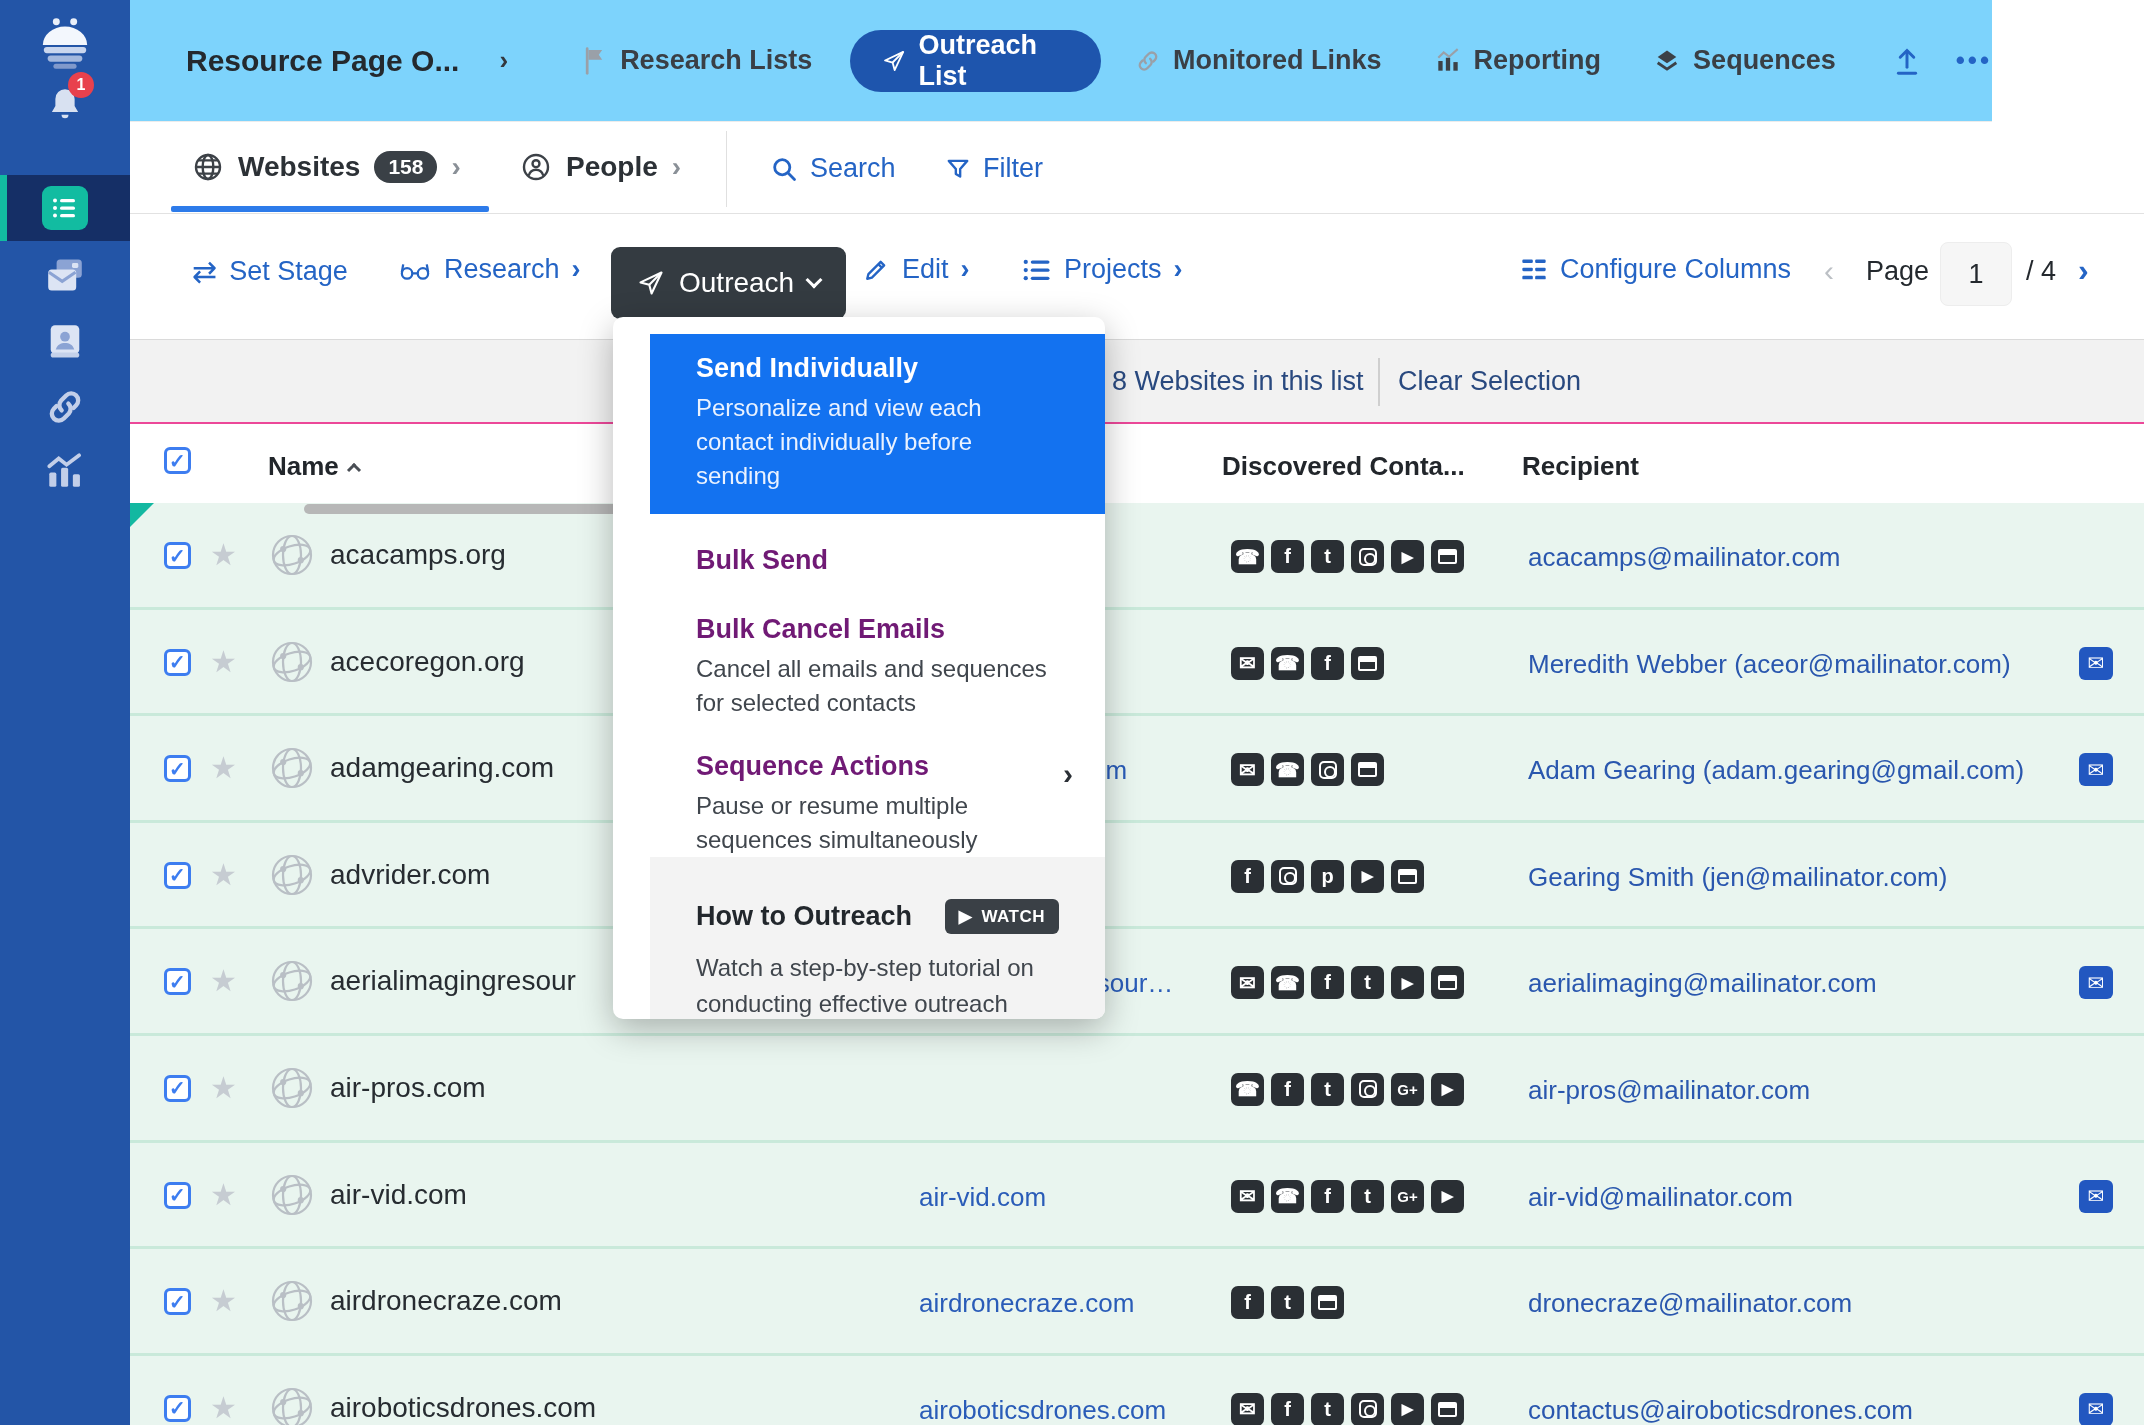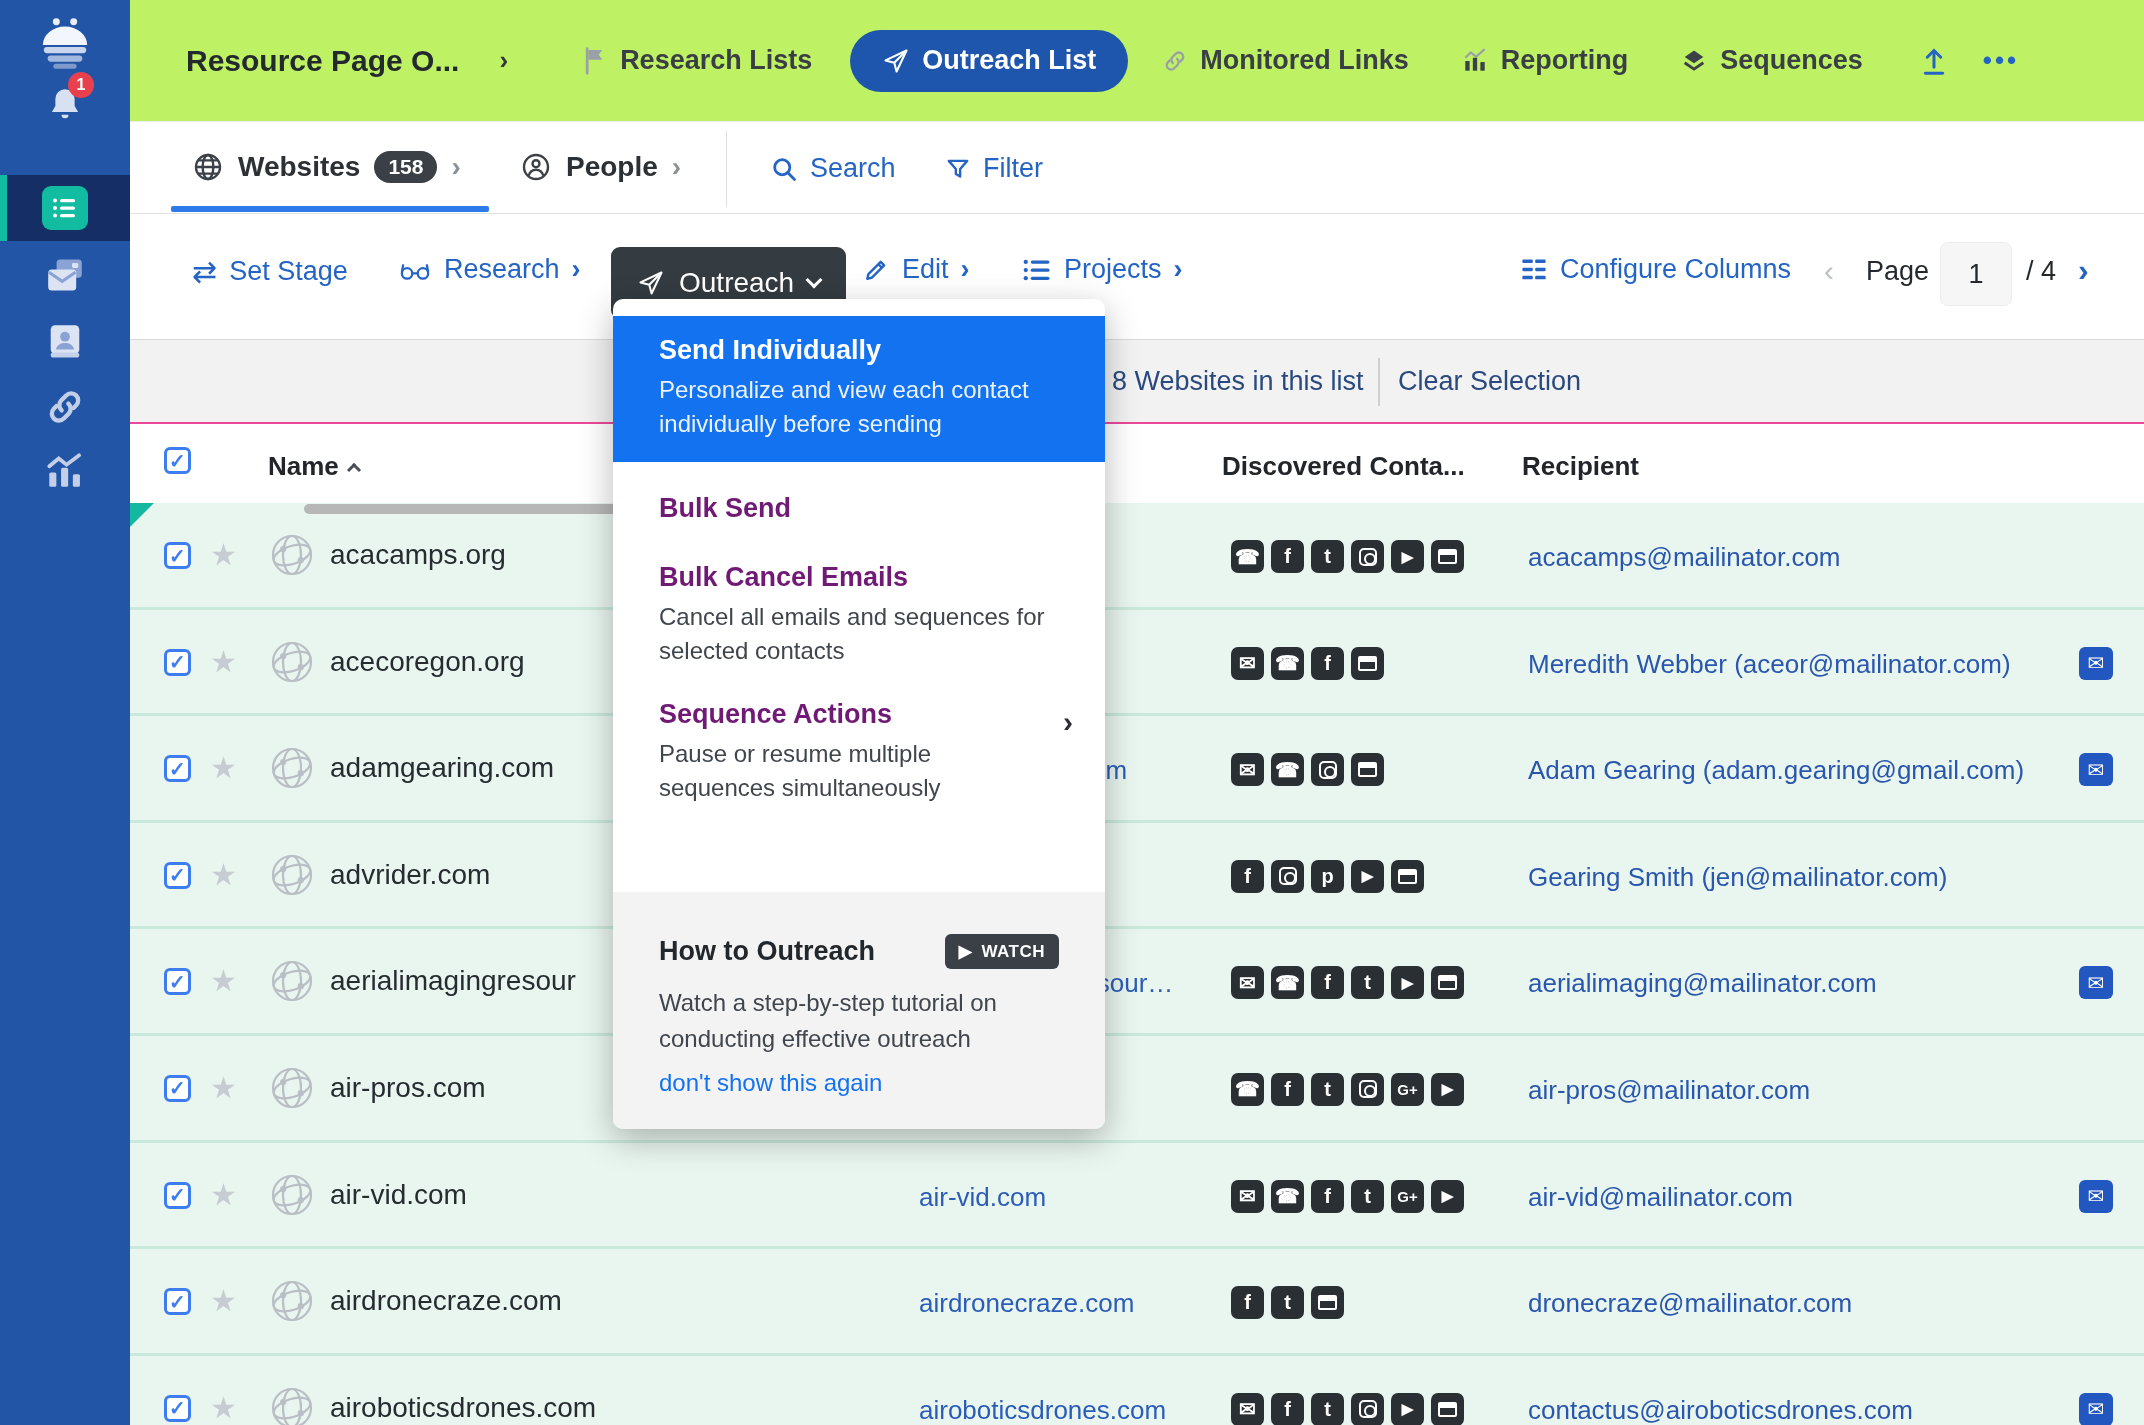--- a/index.html
+++ b/index.html
@@ -11,21 +11,21 @@
   
   .sidebar{ position:absolute; left:0; top:0; width:130px; height:1425px; background:#2355a7; z-index:60;}
   .sb-item{ position:absolute; left:0; width:130px; display:flex; align-items:center; justify-content:center; }
   .sb-badge{ position:absolute; left:68px; top:-10px; width:26px; height:26px; border-radius:50%;
     background:#e8414d; color:#fff; font-size:16px; font-weight:bold; display:flex; align-items:center; justify-content:center; z-index:2;}
   .sb-active{ position:absolute; left:0; top:175px; width:130px; height:66px; background:#152f66;}
   .sb-active .stripe{ position:absolute; left:0; top:0; width:7px; height:66px; background:#12bca1;}
   .sb-active .tile{ position:absolute; left:42px; top:11px; width:46px; height:44px; background:#12bca1; border-radius:9px;
     display:flex; align-items:center; justify-content:center;}
   
-  .topnav{ position:absolute; left:130px; top:0; width:2014px; height:122px; background:#bef264;
+  .topnav{ position:absolute; left:130px; top:0; width:1862px; height:122px; background:#7dd3fc;
     border-bottom:1px solid #ececec; display:flex; align-items:center; z-index:10;}
   .tn-title{ font-size:30px; font-weight:bold; color:#24292e; margin-left:56px; white-space:nowrap;}
   .tn-crumb{ color:#33383e; font-size:26px; font-weight:bold; margin:0 0 0 40px;}
   .tn-item{ display:flex; align-items:center; gap:12px; font-size:27px; font-weight:bold; color:#3a3f45; white-space:nowrap; cursor:pointer;}
   .tn-pill{ background:#1e55ad; color:#fff; border-radius:34px; height:62px; padding:0 32px; display:flex; align-items:center; gap:12px;
     font-size:27px; font-weight:bold; }
   .dots{ font-size:26px; letter-spacing:3px; color:#2464c5; font-weight:bold;}
   
   .tabrow{ position:absolute; left:130px; top:123px; width:2014px; height:91px; background:#fff; border-bottom:1px solid #e2e2e2; z-index:10;}
   .tab{ position:absolute; display:flex; align-items:center; gap:14px; font-size:28px; font-weight:bold; color:#2c3136; top:28px; cursor:pointer;}
@@ -76,22 +76,22 @@
     font-size:20px; font-weight:bold; }
   .sq.yt{ font-size:15px;}
   .sq.gp{ font-size:15px;}
   .winic{ width:19px; height:15px; border:2px solid #fff; border-top:6px solid #fff; border-radius:2px;}
   .igic{ position:relative; width:18px; height:18px; border:2px solid #fff; border-radius:5px;}
   .igic::after{ content:""; position:absolute; left:3px; top:3px; width:8px; height:8px; border:2px solid #fff; border-radius:50%;}
   .rcp{ position:absolute; left:1398px; top:39px; font-size:26px; color:#2a57ae; white-space:nowrap; cursor:pointer;}
   .env{ position:absolute; left:1949px; top:37px; width:34px; height:33px; border-radius:6px; background:#2257c0; color:#fff;
     font-size:20px; display:flex; align-items:center; justify-content:center; cursor:pointer;}
   
-  .menu{ position:absolute; left:613px; top:299px; width:492px; height:830px; background:#fff; border-radius:10px;
-    box-shadow:0 10px 34px rgba(0,0,0,.28); z-index:50; display:flex; flex-direction:column; padding-top:17px; overflow:hidden;}
+  .menu{ position:absolute; left:613px; top:317px; width:492px; height:702px; background:#fff; border-radius:10px;
+    box-shadow:0 10px 34px rgba(0,0,0,.28); z-index:50; display:flex; flex-direction:column; padding-top:17px; overflow:hidden;padding-left:37px;}
   .mi-blue{ background:#1372f0; color:#fff; padding:19px 46px 21px;}
   .mi-blue .mi-t{ color:#fff;}
   .mi-blue .mi-d{ color:#eaf2ff;}
   .mi{ padding:0 46px; margin-top:31px; position:relative; cursor:pointer;}
   .mi-t{ font-size:27px; font-weight:bold; color:#701a75; margin-bottom:7px;}
   .mi-d{ font-size:24px; color:#40464d; line-height:34px;}
   .mi-seq .mi-d{ max-width:300px;}
   .mi-cancel .mi-d{ max-width:392px;}
   .mi-chev{ position:absolute; right:32px; top:6px; font-size:30px; color:#2b3036; font-weight:bold;}
   .mfoot{ margin-top:auto; background:#f3f3f3; padding:42px 46px 0; height:237px;}

